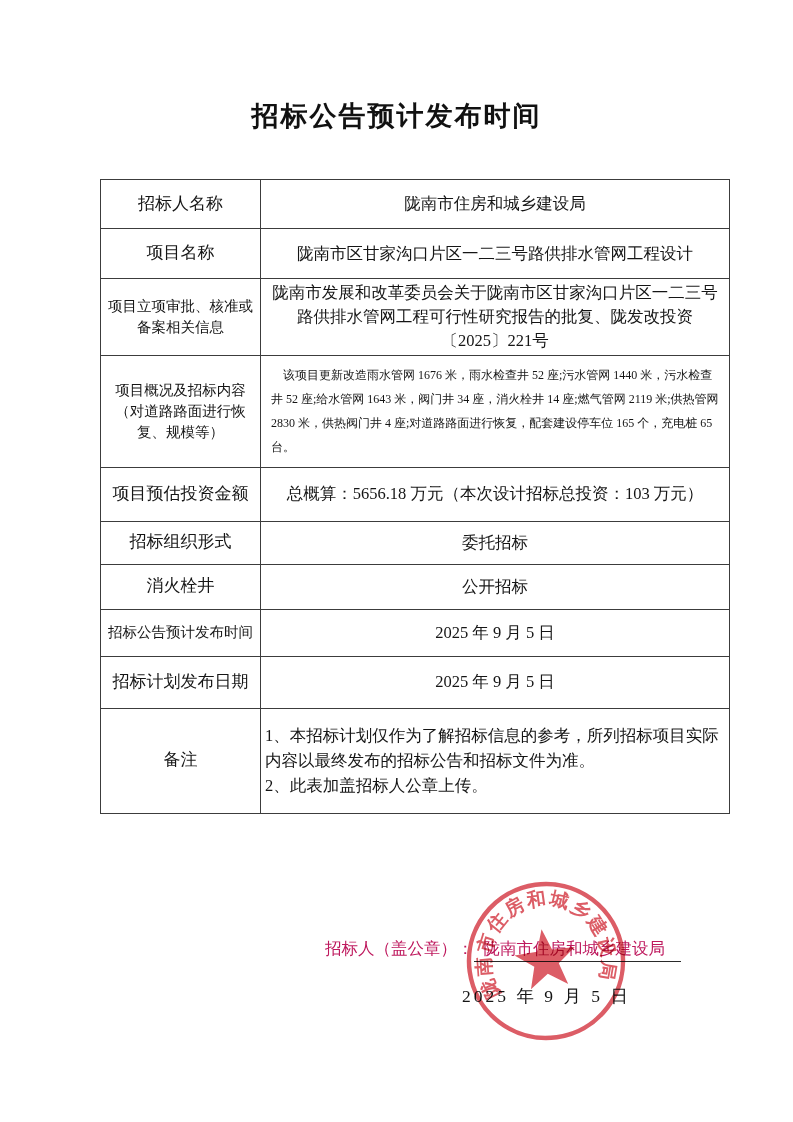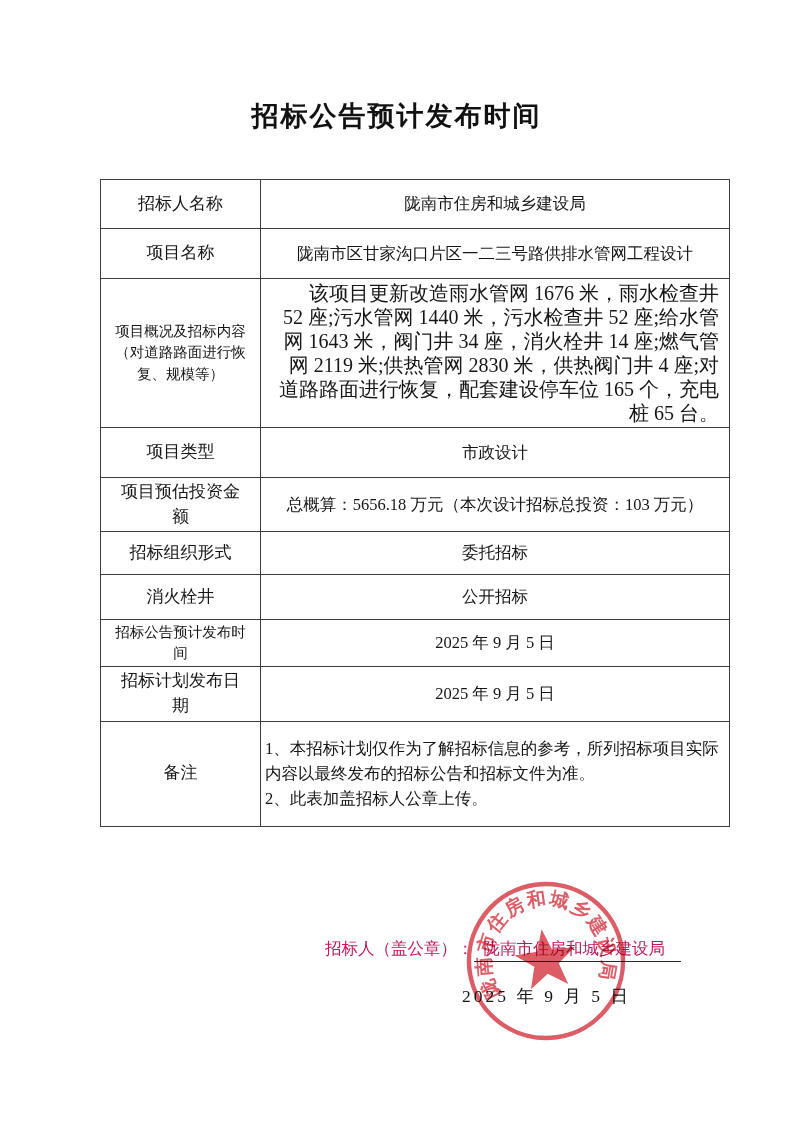--- a/index.html
+++ b/index.html
@@ -31,21 +31,21 @@
   }
   table.bidding-table td {
     border: 1px solid #3c3c3c;
     vertical-align: middle;
     line-height: 1.45;
   }
   td.label-cell {
     width: 160px;
     text-align: center;
     font-size: 17px;
-    padding: 2px 14px;
+    padding: 2px 4px;
     color: #151515;
   }
   td.value-cell {
     width: 469px;
     text-align: center;
     font-size: 16.5px;
     padding: 2px 10px;
     white-space: pre-line;
     color: #151515;
   }
@@ -58,21 +58,21 @@
   tr.row-5  td { height: 50px; }
   tr.row-6  td { height: 54px; }
   tr.row-7  td { height: 43px; }
   tr.row-8  td { height: 45px; }
   tr.row-9  td { height: 47px; }
   tr.row-10 td { height: 52px; }
   tr.row-11 td { height: 105px; }
   
   tr.row-3 td.label-cell, tr.row-4 td.label-cell, tr.row-9 td.label-cell { font-size: 14.5px; }
   
-  tr.row-4  td.value-cell { text-align: right; text-indent: 1em; line-height: 24px; font-size: 20px; }
+  tr.row-4  td.value-cell { text-align: left; text-indent: 1em; line-height: 24px; font-size: 12px; }
   tr.row-11 td.value-cell { text-align: left; line-height: 25px; padding-left: 4px; }
 
   .signature-row {
     position: absolute;
     left: 325px; top: 938px;
     font-size: 16.5px;
     color: #be185d;
     white-space: nowrap;
   }
   .sig-value {
@@ -110,27 +110,27 @@
 <table class="bidding-table">
   <tbody>
       <tr class="row-0">
         <td class="label-cell">招标人名称</td>
         <td class="value-cell">陇南市住房和城乡建设局</td>
       </tr>
       <tr class="row-1">
         <td class="label-cell">项目名称</td>
         <td class="value-cell">陇南市区甘家沟口片区一二三号路供排水管网工程设计</td>
       </tr>
+      <tr class="row-3">
+        <td class="label-cell">项目立项审批、核准或备案相关信息</td>
+        <td class="value-cell">陇南市发展和改革委员会关于陇南市区甘家沟口片区一二三号路供排水管网工程可行性研究报告的批复、陇发改投资〔2025〕221号</td>
+      </tr>
       <tr class="row-4">
         <td class="label-cell">项目概况及招标内容（对道路路面进行恢复、规模等）</td>
         <td class="value-cell">该项目更新改造雨水管网 1676 米，雨水检查井 52 座;污水管网 1440 米，污水检查井 52 座;给水管网 1643 米，阀门井 34 座，消火栓井 14 座;燃气管网 2119 米;供热管网 2830 米，供热阀门井 4 座;对道路路面进行恢复，配套建设停车位 165 个，充电桩 65 台。</td>
-      </tr>
-      <tr class="row-5">
-        <td class="label-cell">项目类型</td>
-        <td class="value-cell">市政设计</td>
       </tr>
       <tr class="row-6">
         <td class="label-cell">项目预估投资金额</td>
         <td class="value-cell">总概算：5656.18 万元（本次设计招标总投资：103 万元）</td>
       </tr>
       <tr class="row-7">
         <td class="label-cell">招标组织形式</td>
         <td class="value-cell">委托招标</td>
       </tr>
       <tr class="row-8">

